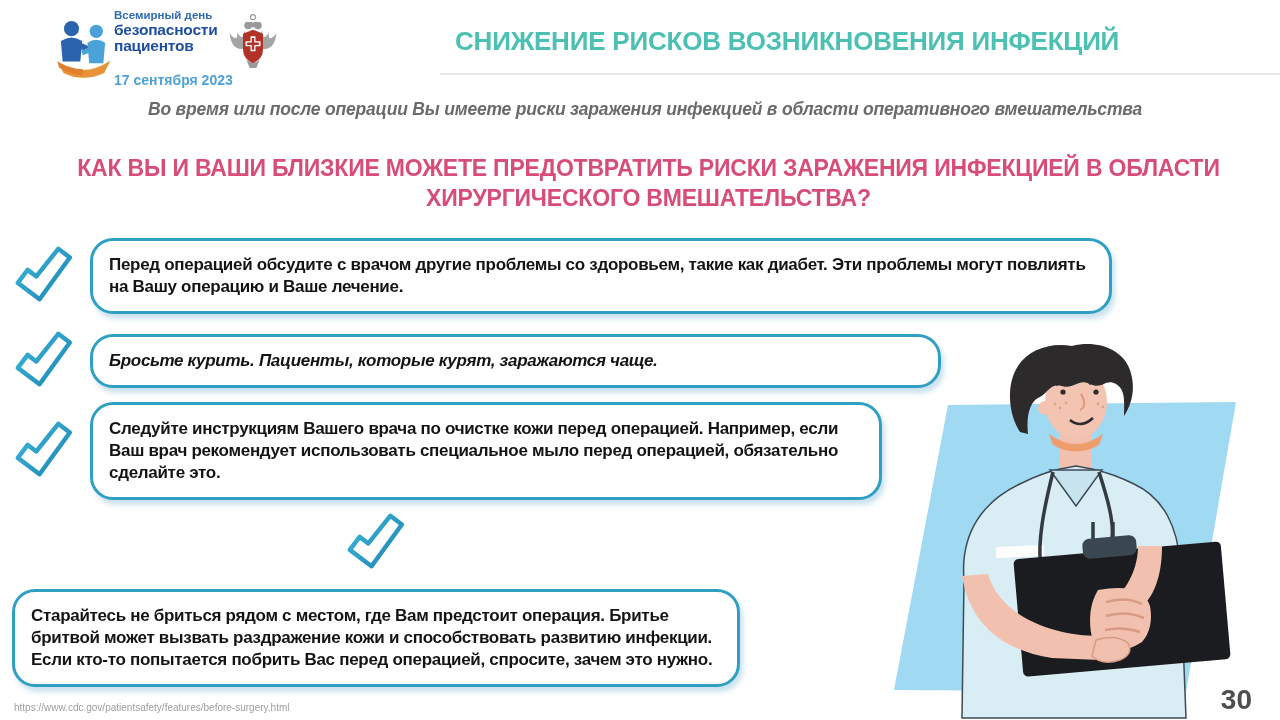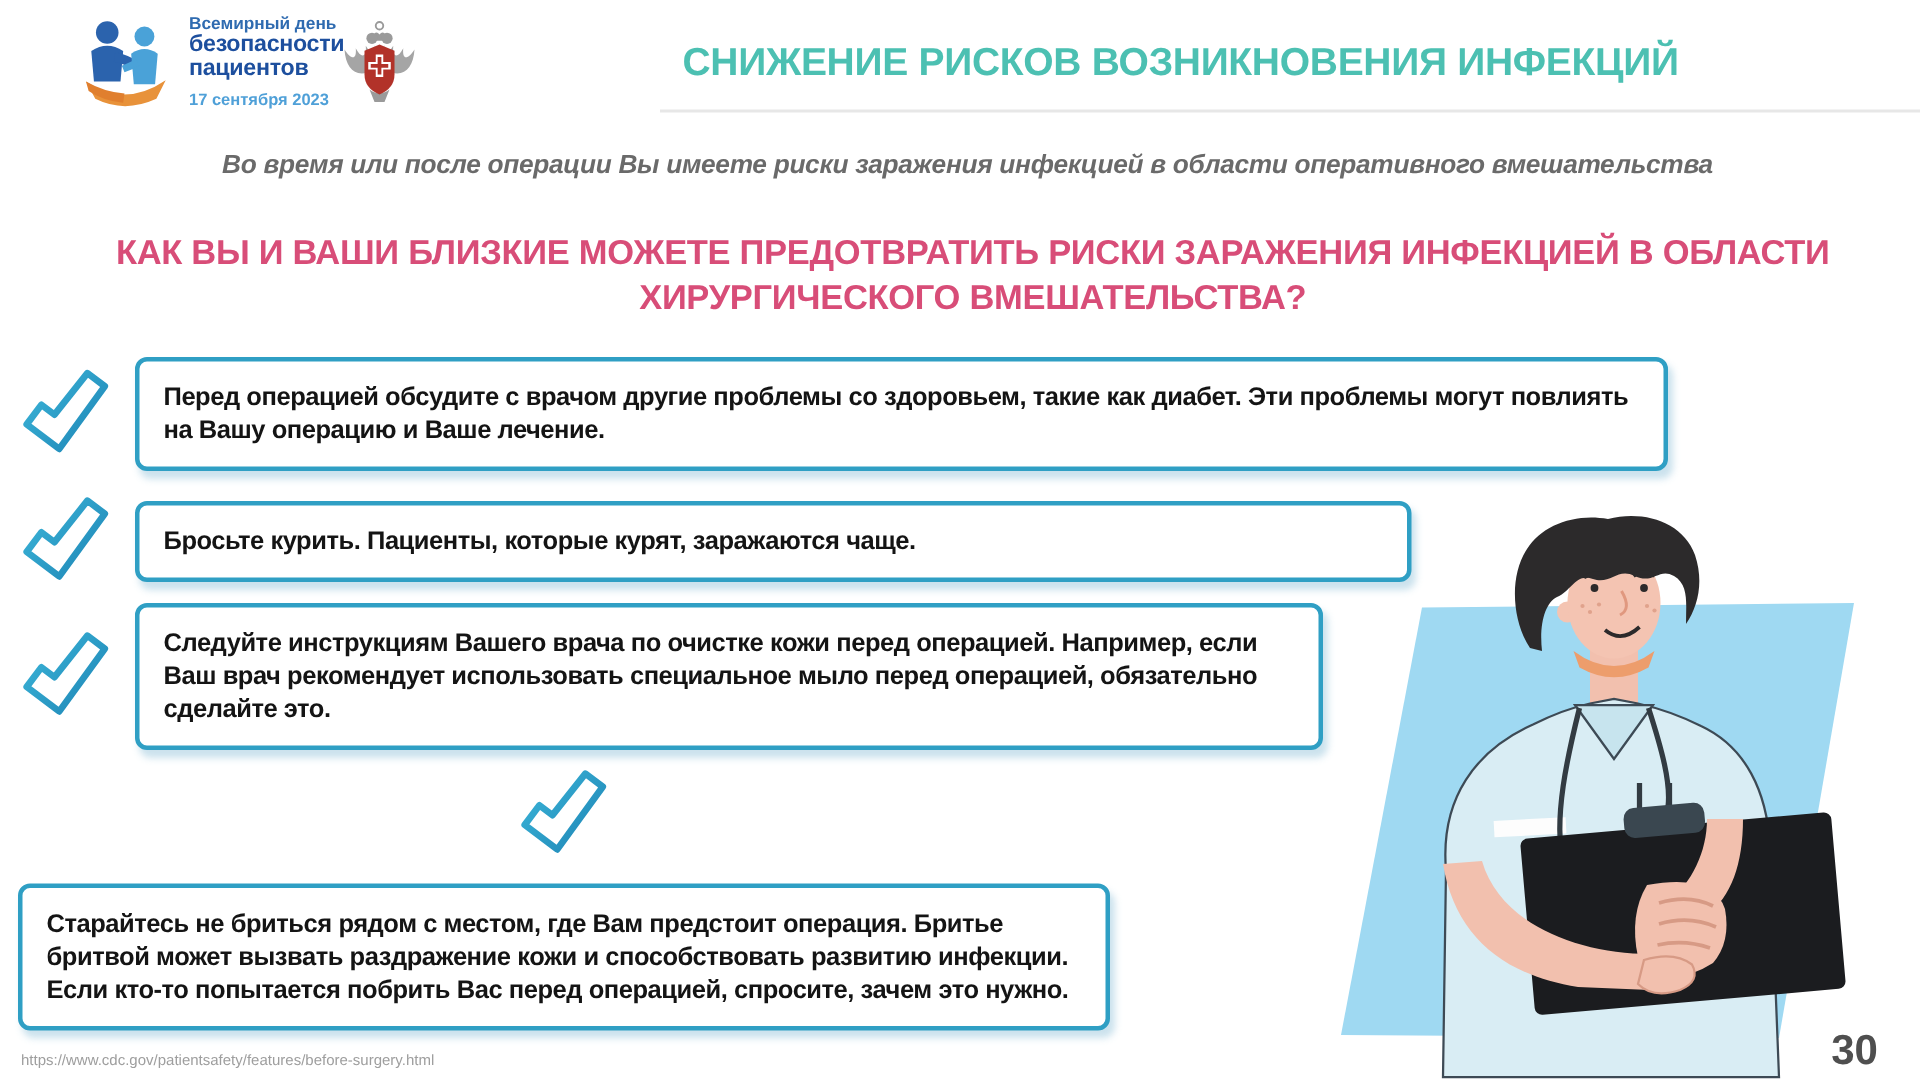--- a/index.html
+++ b/index.html
@@ -4,25 +4,25 @@
 <style>
   * { margin:0; padding:0; box-sizing:border-box; }
   html,body { background:#888; }
   .slide {
     position:relative; width:1280px; height:720px; margin:0 auto;
     background:#ffffff; overflow:hidden;
     font-family:"Liberation Sans", "DejaVu Sans", sans-serif;
   }
 
   
-  .wpsd-logo { position:absolute; left:52px; top:10px; display:flex; align-items:center; gap:12px; }
+  .wpsd-logo { position:absolute; left:52px; top:10px; display:flex; align-items:center; gap:0; }
   .wpsd-text { line-height:1.02; }
   .wpsd-l1 { font-size:11.5px; font-weight:bold; color:#2f6bb0; }
   .wpsd-l2, .wpsd-l3 { font-size:15.5px; font-weight:bold; color:#1d4f9e; letter-spacing:-0.2px; }
-  .wpsd-date { font-size:11px; font-weight:bold; color:#4fa0d8; margin-top:8px; }
+  .wpsd-date { font-size:14px; font-weight:bold; color:#4fa0d8; margin-top:20px; }
 
   .inst-logo { position:absolute; left:228px; top:12px; display:flex; align-items:center; gap:10px; }
   .inst-text { line-height:1.25; font-size:10.5px; font-weight:bold; color:#8c8c8c; letter-spacing:0.2px; }
 
   .slide-title {
     position:absolute; left:455px; top:26px; width:810px;
     font-size:26px; font-weight:bold; color:#4cc0b2; letter-spacing:-0.2px;
     white-space:nowrap;
   }
   .title-rule { position:absolute; left:440px; right:0; top:73px; height:2px; background:#e7e7e7; }
@@ -37,27 +37,27 @@
     position:absolute; left:72px; right:55px; top:154px; text-align:center;
     font-size:23px; font-weight:bold; color:#d84d78; line-height:1.3;
     letter-spacing:-0.2px;
   }
 
   
   .check-row { position:absolute; display:flex; align-items:center; gap:14px; left:12px; }
   .row-1 { top:238px; } .row-2 { top:332px; } .row-3 { top:402px; } .row-4 { top:511px;flex-direction:column; }
   .check-icon { width:64px; height:58px; flex:0 0 64px; transform:rotate(-8deg); }
   .check-box {
-    background:#ffffff; border:3px solid #2f9fc4; border-radius:8px;
+    background:#ffffff; border:3px solid #2f9fc4; border-radius:23px;
     padding:13px 16px; font-size:17px; font-weight:bold; color:#141414;
     line-height:1.3; letter-spacing:-0.3px;
     box-shadow:3px 5px 5px rgba(140,190,215,0.45);
   }
   .row-1 .check-box { width:1022px; }
-  .row-2 .check-box { width:851px; }
+  .row-2 .check-box { width:851px;font-style:italic; }
   .row-3 .check-box { width:792px; }
   .row-4 .check-box { width:728px; }
 
   
   .illus { position:absolute; left:900px; top:340px; width:360px; height:380px; overflow:visible; }
 
   
   .source-url { position:absolute; left:14px; bottom:7px; font-size:10px; color:#9e9e9e; }
   .page-num { position:absolute; right:28px; bottom:4px; font-size:28px; font-weight:bold; color:#4f4f4f; }
 </style>

